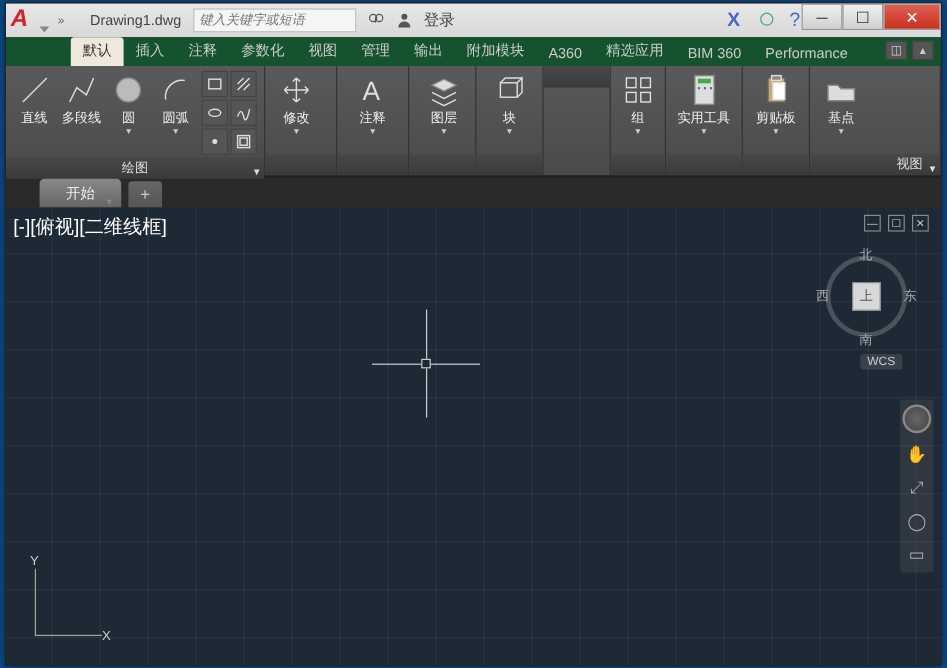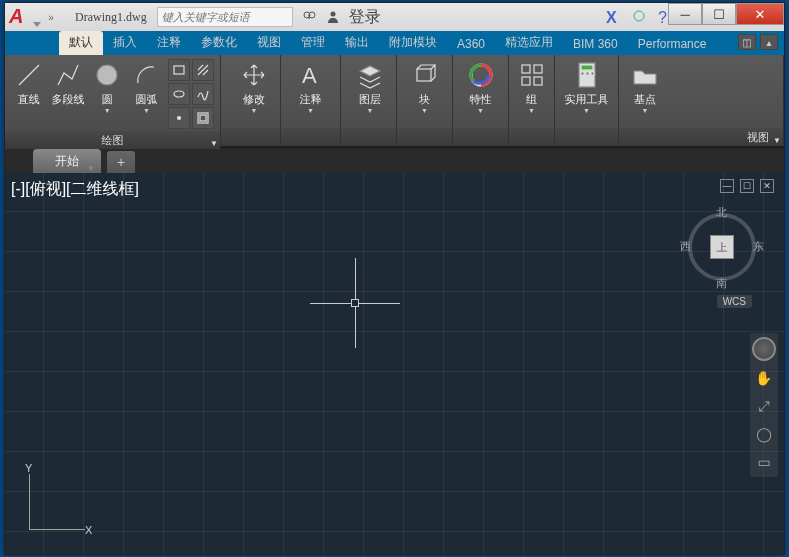--- a/index.html
+++ b/index.html
@@ -5,35 +5,35 @@
 * { margin: 0; padding: 0; box-sizing: border-box; font-family: "Microsoft YaHei", Arial, sans-serif; }
 body { width: 789px; height: 557px; background: #0a4b8a; overflow: hidden; position: relative; }
 .window { position: absolute; left: 4px; top: 2px; width: 781px; height: 553px; background: #333; border: 1px solid #222; box-shadow: 0 0 8px rgba(0,0,0,0.5); }
 
 
 .titlebar { height: 28px; background: linear-gradient(#e8e8e8, #d8d8d8); display: flex; align-items: center; position: relative; }
 .app-logo { width: 30px; height: 24px; margin-left: 4px; color: #d2232a; font-weight: bold; font-size: 20px; font-style: italic; position: relative; }
 .app-logo::after { content: ''; position: absolute; right: -2px; bottom: 2px; border-left: 4px solid transparent; border-right: 4px solid transparent; border-top: 5px solid #888; }
 .qat { display: flex; gap: 2px; margin-left: 6px; }
 .qat-more { width: 12px; color: #666; font-size: 10px; display: flex; align-items: center; justify-content: center; }
-.title-filename { margin-left: 18px; color: #444; font-size: 12px; font-family: Liberation Serif, serif; }
+.title-filename { margin-left: 18px; color: #444; font-size: 12px; }
 .search-box { margin-left: 10px; width: 136px; height: 20px; background: #f5f5f5; border: 1px solid #bbb; color: #888; font-size: 11px; padding: 0 4px; font-style: italic; }
 .title-icons { display: flex; align-items: center; gap: 8px; margin-left: 8px; color: #555; font-size: 12px; }
 .title-icons .ico { width: 16px; height: 16px; display: flex; align-items: center; justify-content: center; }
-.login-text { font-size: 16px; color: #444; }
+.login-text { font-size: 13px; color: #444; }
 .title-right { position: absolute; right: 110px; display: flex; gap: 10px; align-items: center; }
 .title-right .ico { width: 16px; height: 16px; color: #3a6; }
 .title-right .x-ico { color: #4466cc; font-weight: bold; }
 .title-right .help { color: #4466cc; }
 .win-controls { position: absolute; right: 0; top: 0; display: flex; }
 .win-btn { width: 34px; height: 22px; background: linear-gradient(#f0f0f0,#d0d0d0); border: 1px solid #999; display: flex; align-items: center; justify-content: center; font-size: 13px; color: #333; }
 .win-btn.close { background: linear-gradient(#e06050,#c83020); color: #fff; width: 48px; }
 
 
-.ribbon-tabs { height: 24px; background: #0369a1; display: flex; align-items: flex-end; padding-left: 54px; position: relative; }
+.ribbon-tabs { height: 24px; background: #14532d; display: flex; align-items: flex-end; padding-left: 54px; position: relative; }
 .rtab { padding: 3px 10px 4px; font-size: 12px; color: #ccc; cursor: pointer; }
 .rtab.active { background: #efe8dc; color: #333; border-radius: 3px 3px 0 0; }
 .ribbon-controls { position: absolute; right: 6px; top: 3px; display: flex; gap: 4px; }
 .ribbon-controls .rc { width: 18px; height: 16px; background: #555; color: #ccc; font-size: 10px; display: flex; align-items: center; justify-content: center; border: 1px solid #444; }
 
 
 .ribbon { height: 92px; background: linear-gradient(#5a5a5a,#4a4a4a); display: flex; border-bottom: 1px solid #222; }
 .panel { border-right: 1px solid #333; display: flex; flex-direction: column; position: relative; }
 .panel-body { flex: 1; display: flex; align-items: flex-start; padding: 4px 6px 2px; gap: 4px; }
 .panel-label { height: 18px; background: linear-gradient(#484848,#3a3a3a); color: #ddd; font-size: 11px; text-align: center; line-height: 18px; position: relative; }
@@ -220,21 +220,21 @@
                 <rect x="2" y="2" width="10" height="10"></rect>
                 <rect x="4" y="4" width="6" height="6"></rect>
               </svg>
             </div>
         </div>
       </div>
       <div class="panel-label"><span>绘图</span><span class="drop">▼</span></div>
     </div>
 
     <div class="panel" style="width:60px">
-      <div class="panel-body" style="justify-content:flex-end">
+      <div class="panel-body" style="justify-content:flex-start">
         <div class="bigbtn">
           <div class="bicon">
               <svg width="28" height="28">
                 <path d="M14 4v20M4 14h20M14 4l-3 3M14 4l3 3M14 24l-3-3M14 24l3-3M4 14l3-3M4 14l3 3M24 14l-3-3M24 14l-3 3"></path>
               </svg>
             </div>
           <div class="blabel">修改</div>
           <div class="bdrop">▼</div>
         </div>
       </div>
@@ -283,34 +283,20 @@
               </svg>
             </div>
           <div class="blabel">块</div>
           <div class="bdrop">▼</div>
         </div>
       </div>
       <div class="panel-label">&nbsp;</div>
     </div>
 
     <div class="panel" style="width:56px">
-      <div class="panel-body" style="justify-content:center">
-        <div class="bigbtn">
-          <div class="bicon">
-              <svg width="28" height="28">
-                <circle cx="14" cy="14" r="10" fill="none" stroke-width="3"></circle>
-                <path d="M14 4a10 10 0 010 20" stroke="#e04040" stroke-width="3"></path>
-                <path d="M14 4a10 10 0 00-8 16" stroke="#40a040" stroke-width="3"></path>
-                <path d="M6 20a10 10 0 0016-6" stroke="#4060e0" stroke-width="3"></path>
-              </svg>
-            </div>
-          <div class="blabel">特性</div>
-          <div class="bdrop">▼</div>
-        </div>
-      </div>
       <div class="panel-label">&nbsp;</div>
     </div>
 
     <div class="panel" style="width:46px">
       <div class="panel-body" style="justify-content:center">
         <div class="bigbtn" style="width:34px">
           <div class="bicon">
               <svg width="24" height="24">
                 <rect x="2" y="2" width="8" height="8"></rect>
                 <rect x="14" y="2" width="8" height="8"></rect>
@@ -337,20 +323,36 @@
                 <rect x="16" y="11" width="3" height="3" fill="#666"></rect>
               </svg>
             </div>
           <div class="blabel">实用工具</div>
           <div class="bdrop">▼</div>
         </div>
       </div>
       <div class="panel-label">&nbsp;</div>
     </div>
 
+    <div class="panel" style="width:56px">
+      <div class="panel-body" style="justify-content:center">
+        <div class="bigbtn">
+          <div class="bicon">
+              <svg width="24" height="28">
+                <rect x="5" y="4" width="14" height="20" fill="#c8a878" stroke="#666"></rect>
+                <rect x="8" y="2" width="8" height="4" fill="#888"></rect>
+                <rect x="9" y="8" width="10" height="14" fill="#fff"></rect>
+              </svg>
+            </div>
+          <div class="blabel">剪贴板</div>
+          <div class="bdrop">▼</div>
+        </div>
+      </div>
+      <div class="panel-label">&nbsp;</div>
+    </div>
 
     <div class="panel" style="flex:1">
       <div class="panel-body" style="justify-content:flex-start">
         <div class="bigbtn">
           <div class="bicon">
               <svg width="28" height="24">
                 <path d="M3 8h8l3 3h11v10H3z" fill="#ddd" stroke="#888"></path>
               </svg>
             </div>
           <div class="blabel">基点</div>

